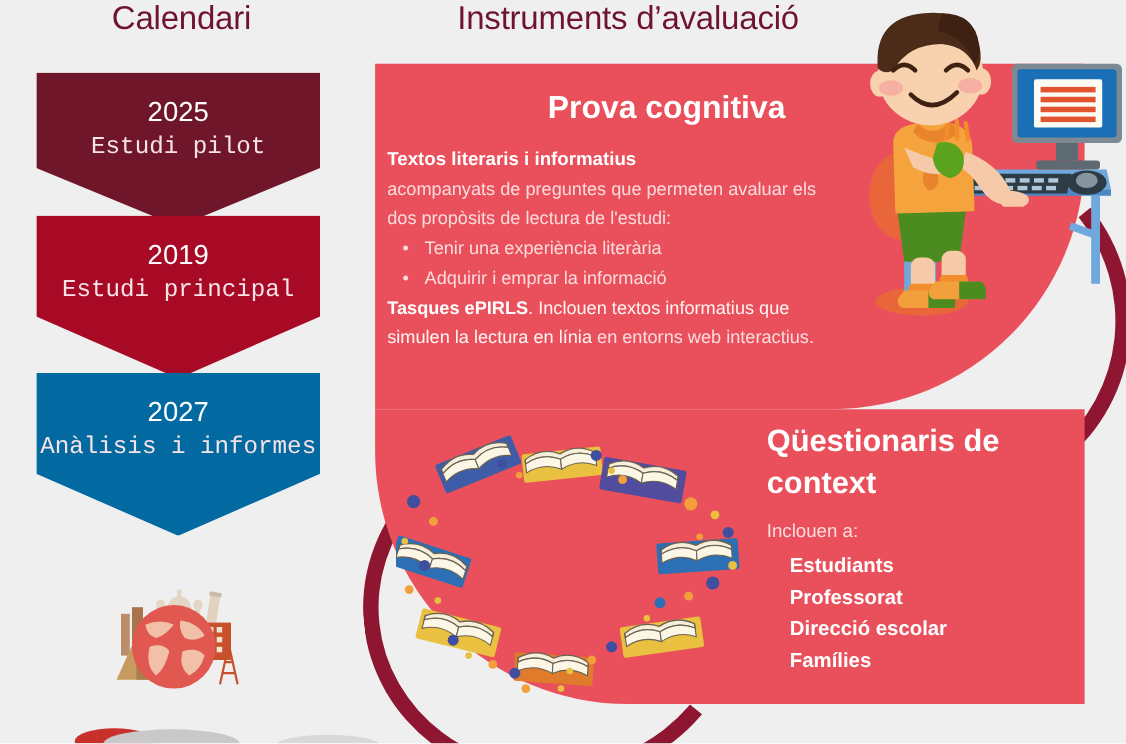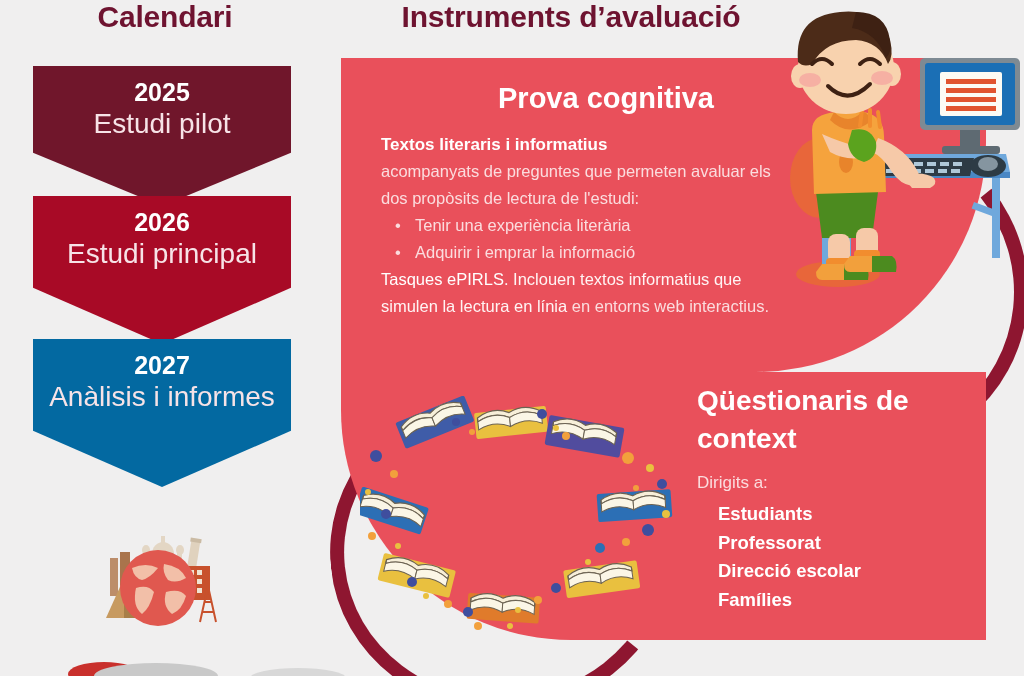--- a/index.html
+++ b/index.html
@@ -12,21 +12,21 @@
     width: 1024px;
     height: 676px;
     background: #F0EFEF;
     overflow: hidden;
     font-family: "Liberation Sans", sans-serif;
   }
 
   
   .col-heading {
     position: absolute;
-    font-weight: bold;
+    font-weight: normal;
     color: #6E1330;
     letter-spacing: -0.2px;
     white-space: nowrap;
   }
   #heading-calendari {
     left: 0; top: 0; width: 330px;
     text-align: center;
     font-size: 30px;
     line-height: 34px;
   }
@@ -42,32 +42,33 @@
     position: absolute;
     left: 33px;
     width: 258px;
     color: #ffffff;
     text-align: center;
     -webkit-clip-path: polygon(0 0, 100% 0, 100% 62%, 50% 100%, 0 62%);
     clip-path: polygon(0 0, 100% 0, 100% 62%, 50% 100%, 0 62%);
   }
   .chevron .year {
     font-size: 25px;
-    font-weight: bold;
+    font-weight: normal;
     line-height: 28px;
-    padding-top: 12px;
+    padding-top: 22px;
     color: #ffffff;
     text-align: center;
   }
   .chevron .phase {
-    font-size: 28px;
+    font-size: 22px;
     font-weight: normal;
     line-height: 26px;
     padding-top: 5px;
     color: #F7E3E7;
+    font-family: Liberation Mono, monospace;
   }
   #chevron-2025 { top: 66px;  height: 140px; background: #70162B; }
   #chevron-2026 { top: 196px; height: 148px; background: #A80A26; }
   #chevron-2027 { top: 339px; height: 148px; background: #0369a1; }
 
   
   .card {
     position: absolute;
     background: #E9505B;
     color: #ffffff;
@@ -109,21 +110,21 @@
     left: 341px; top: 82px;
     width: 480px;
     text-align: center;
     font-size: 29px;
     font-weight: bold;
     color: #ffffff;
     padding-left: 25px;
   }
   #prova-body {
     position: absolute;
-    left: 381px; top: 131px;
+    left: 352px; top: 131px;
     width: 400px;
     font-size: 16.5px;
     line-height: 27px;
     color: #FBDCDE;
   }
   #prova-body .lead {
     font-weight: bold;
     color: #ffffff;
     font-size: 17px;
   }
@@ -137,21 +138,21 @@
     position: relative;
     line-height: 27px;
   }
   #prova-body li::before {
     content: "•";
     position: absolute;
     left: -20px;
     color: #FBDCDE;
   }
   #prova-body .epirls-lead {
-    font-weight: normal;
+    font-weight: bold;
     color: #ffffff;
     margin-top: 44px;
   }
 
   
   #quest-title {
     position: absolute;
     left: 697px; top: 382px;
     width: 280px;
     font-size: 28px;
@@ -189,21 +190,21 @@
   <div class="col-heading" id="heading-calendari">Calendari</div>
 
   <div class="col-heading" id="heading-instruments">Instruments d’avaluació</div>
 
   <div class="chevron" id="chevron-2025">
     <div class="year">2025</div>
     <div class="phase">Estudi pilot</div>
   </div>
 
   <div class="chevron" id="chevron-2026">
-    <div class="year">2026</div>
+    <div class="year">2019</div>
     <div class="phase">Estudi principal</div>
   </div>
 
   <div class="chevron" id="chevron-2027">
     <div class="year">2027</div>
     <div class="phase">Anàlisis i informes</div>
   </div>
 
   <div class="arc" id="arc-bottom"></div>
 
@@ -222,21 +223,21 @@
       <li>Tenir una experiència literària</li>
       <li>Adquirir i emprar la informació</li>
     </ul>
     <div><span class="epirls-lead">Tasques ePIRLS</span><span class="strongish">. Inclouen textos informatius que simulen la lectura en línia</span><span> en entorns web interactius.</span></div>
   </div>
 
   <div class="card" id="card-questionaris"></div>
 
   <div id="quest-title">Qüestionaris de context</div>
 
-  <div id="quest-intro">Dirigits a:</div>
+  <div id="quest-intro">Inclouen a:</div>
 
   <div id="quest-list">
     <div>Estudiants</div>
     <div>Professorat</div>
     <div>Direcció escolar</div>
     <div>Famílies</div>
   </div>
 
   <svg class="illus" id="illus-boy" viewBox="0 0 264 300">
 

